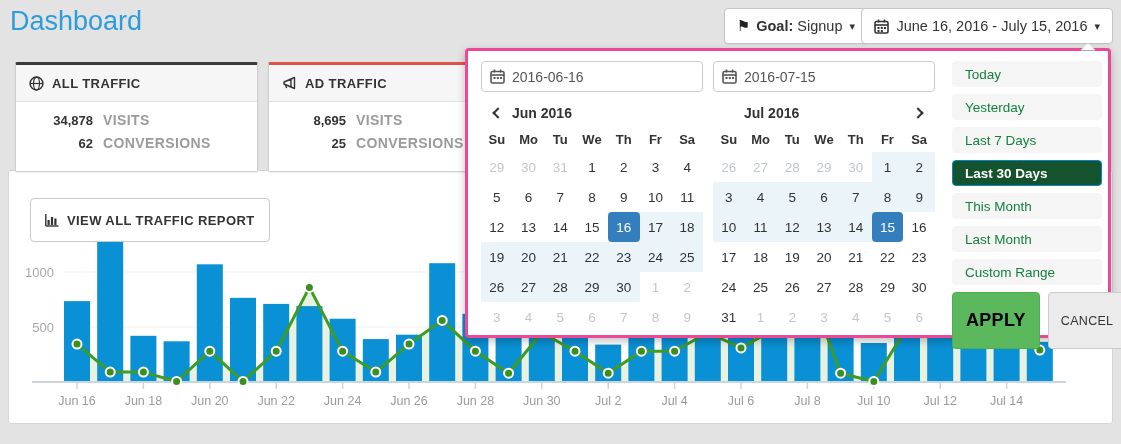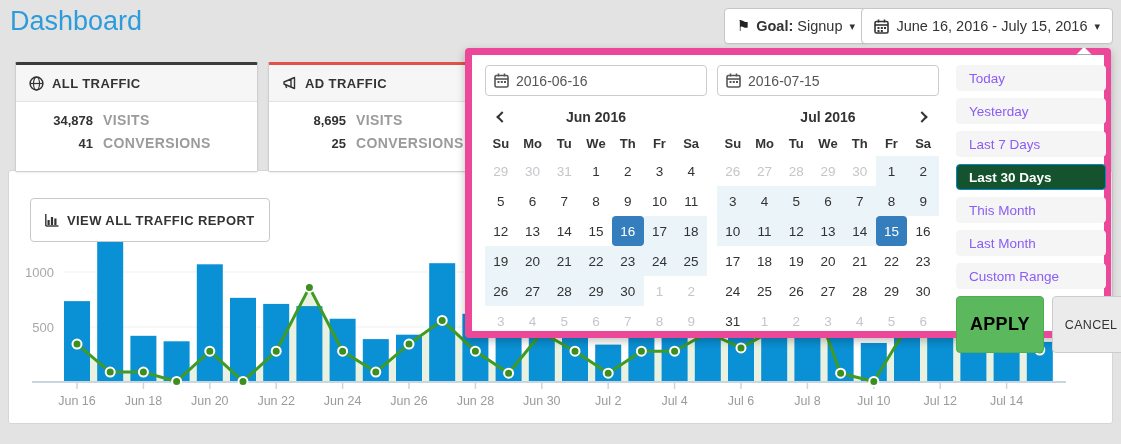--- a/index.html
+++ b/index.html
@@ -53,21 +53,21 @@
     position:absolute; left:30px; top:198px; height:44px; display:flex; align-items:center;
     padding:0 14px; background:#fff; border:1px solid #c9c9c9; border-radius:4px;
     font-size:13px; font-weight:bold; letter-spacing:.4px; color:#333; cursor:pointer; z-index:3;
   }
   .report-btn svg { margin-right:8px; }
   
   #chart-wrap { position:absolute; left:10px; top:228px; z-index:2; }
   
   .drp {
     position:absolute; left:465px; top:48px; width:646px; height:290px;
-    background:#fff; border:7px solid #ec4899; border-radius:4px;
+    background:#fff; border:3px solid #ec4899; border-radius:4px;
     box-shadow:0 3px 9px rgba(0,0,0,.25); z-index:10;
   }
   .drp-arrow, .drp-arrow:after {
     position:absolute; width:0; height:0; border:8px solid transparent;
   }
   .drp-arrow { top:-16px; right:12px; border-bottom-color:#aaa; }
   .drp-arrow:after { content:""; top:-7px; left:-7px; border:7px solid transparent; border-bottom-color:#fff; }
   .drp-cal { position:absolute; top:10px; width:222px; }
   #drp-cal-left  { left:13px; }
   #drp-cal-right { left:245px; }
@@ -77,39 +77,39 @@
     padding:0 8px 0 30px; font-size:14px; color:#555;
     font-family:"Liberation Sans", sans-serif;
   }
   .drp-input-wrap svg { position:absolute; left:9px; top:8px; }
   .cal-table { margin-top:8px; width:100%; }
   .cal-head-row { display:flex; align-items:center; height:26px; }
   .cal-nav { width:31px; height:24px; display:flex; align-items:center; justify-content:center; cursor:pointer; }
   .chev { width:8px; height:8px; border-right:2px solid #333; border-bottom:2px solid #333; }
   .chev.prev { transform:rotate(135deg); margin-left:3px; }
   .chev.next { transform:rotate(-45deg); margin-right:3px; }
-  .cal-month { flex:1; text-align:center; font-size:14px; font-weight:bold; color:#333; }
+  .cal-month { flex:1; text-align:left; font-size:14px; font-weight:bold; color:#333; }
   .cal-grid { display:grid; grid-template-columns:repeat(7,1fr); }
   .cal-dow {
     height:26px; display:flex; align-items:center; justify-content:center;
     font-size:13px; font-weight:bold; color:#333;
   }
   .cal-day {
     height:30px; display:flex; align-items:center; justify-content:center;
     font-size:13.5px; color:#333; cursor:pointer; border-radius:0;
   }
   .cal-day.m { color:#c3c7ca; }
   .cal-day.r { background:#ebf4f8; }
   .cal-day.a { background:#357ebd; color:#fff; border-radius:4px; }
   
   .drp-ranges { position:absolute; left:484px; top:10px; width:150px; }
   .range-item {
     height:26px; line-height:26px; margin-bottom:7px; padding:0 12px;
     background:#f5f5f5; border:1px solid #f5f5f5; border-radius:4px;
-    font-size:13.5px; color:#8b5cf6; cursor:pointer; white-space:nowrap;
+    font-size:13.5px; color:#15803d; cursor:pointer; white-space:nowrap;
     overflow:hidden;
   }
   .range-item.active { background:#14532d; border-color:#0088cc; color:#fff; font-weight:bold; }
   .drp-buttons { position:absolute; left:484px; top:241px; display:flex; }
   .btn-apply {
     background:#5cb85c; border:1px solid #4cae4c; color:#000000; font-weight:bold;
     font-size:18px; padding:17px 13px; border-radius:4px; cursor:pointer; letter-spacing:.3px;
     font-family:"Liberation Sans", sans-serif;
   }
   .btn-cancel {
@@ -156,21 +156,21 @@
       <line x1="1.2" y1="7.5" x2="13.8" y2="7.5" stroke="#333" stroke-width="1.2"></line>
     </svg>
     <span>ALL TRAFFIC</span>
   </div>
   <div class="card-body">
     <div class="stat-row">
       <span class="stat-value">34,878</span>
       <span class="stat-label">VISITS</span>
     </div>
     <div class="stat-row">
-      <span class="stat-value">41</span>
+      <span class="stat-value">62</span>
       <span class="stat-label">CONVERSIONS</span>
     </div>
   </div>
 </div>
 
 <div class="card" id="card-ad" style="border-top-color: rgb(224, 83, 74);">
   <div class="card-header">
     <svg width="15" height="15" viewBox="0 0 15 15">
       <path d="M2 6 L9 3 L9 11 L2 8 Z" fill="none" stroke="#333" stroke-width="1.4" stroke-linejoin="round"></path>
       <path d="M9 3 L12.5 1.5 L12.5 12.5 L9 11" fill="none" stroke="#333" stroke-width="1.4" stroke-linejoin="round"></path>

